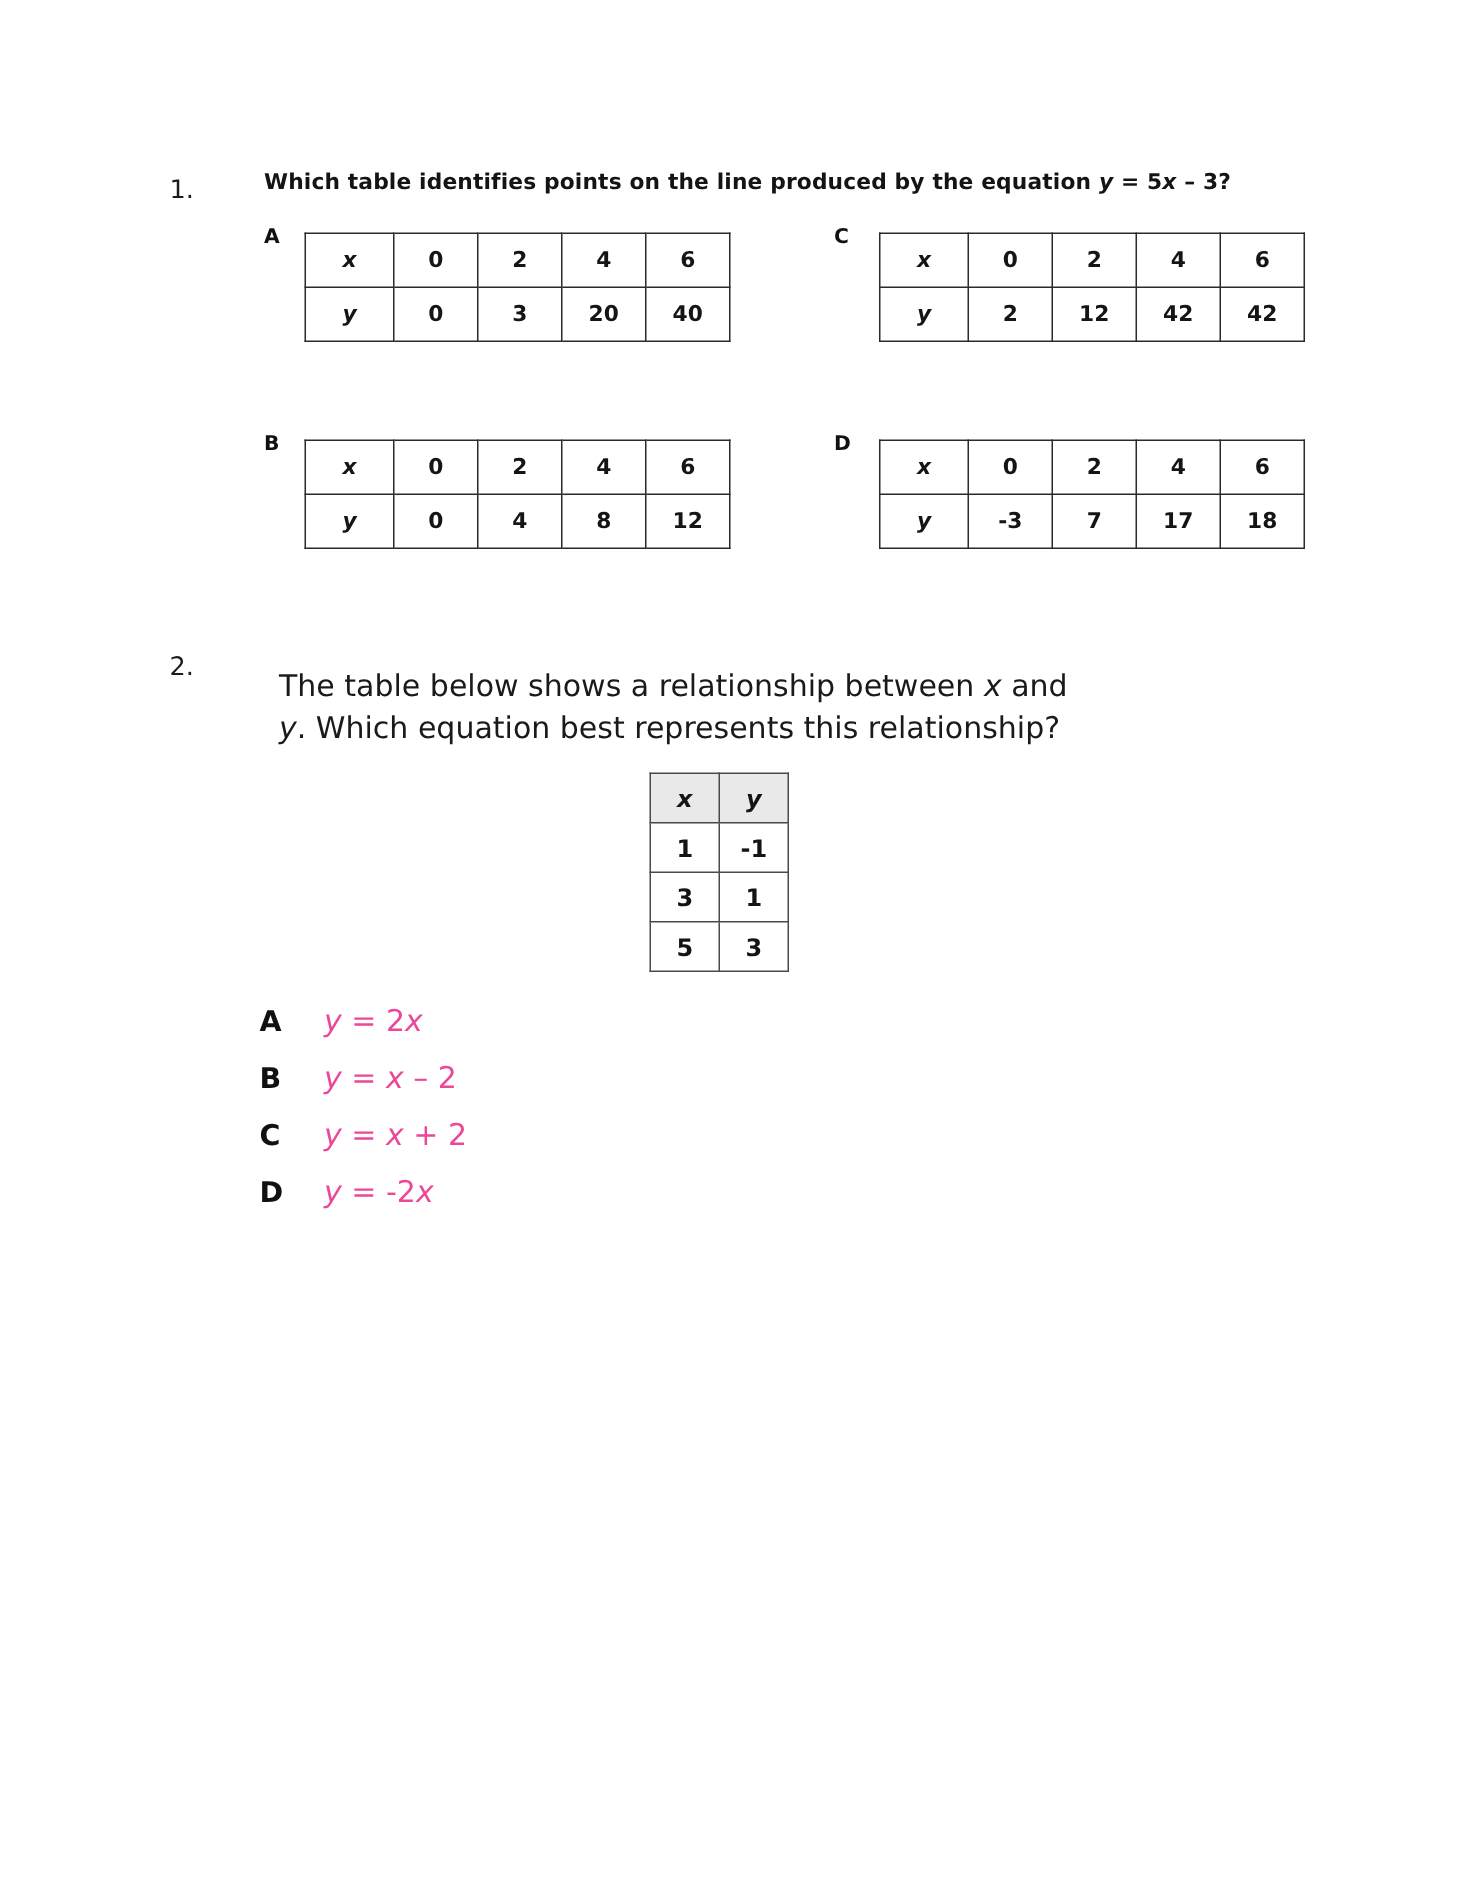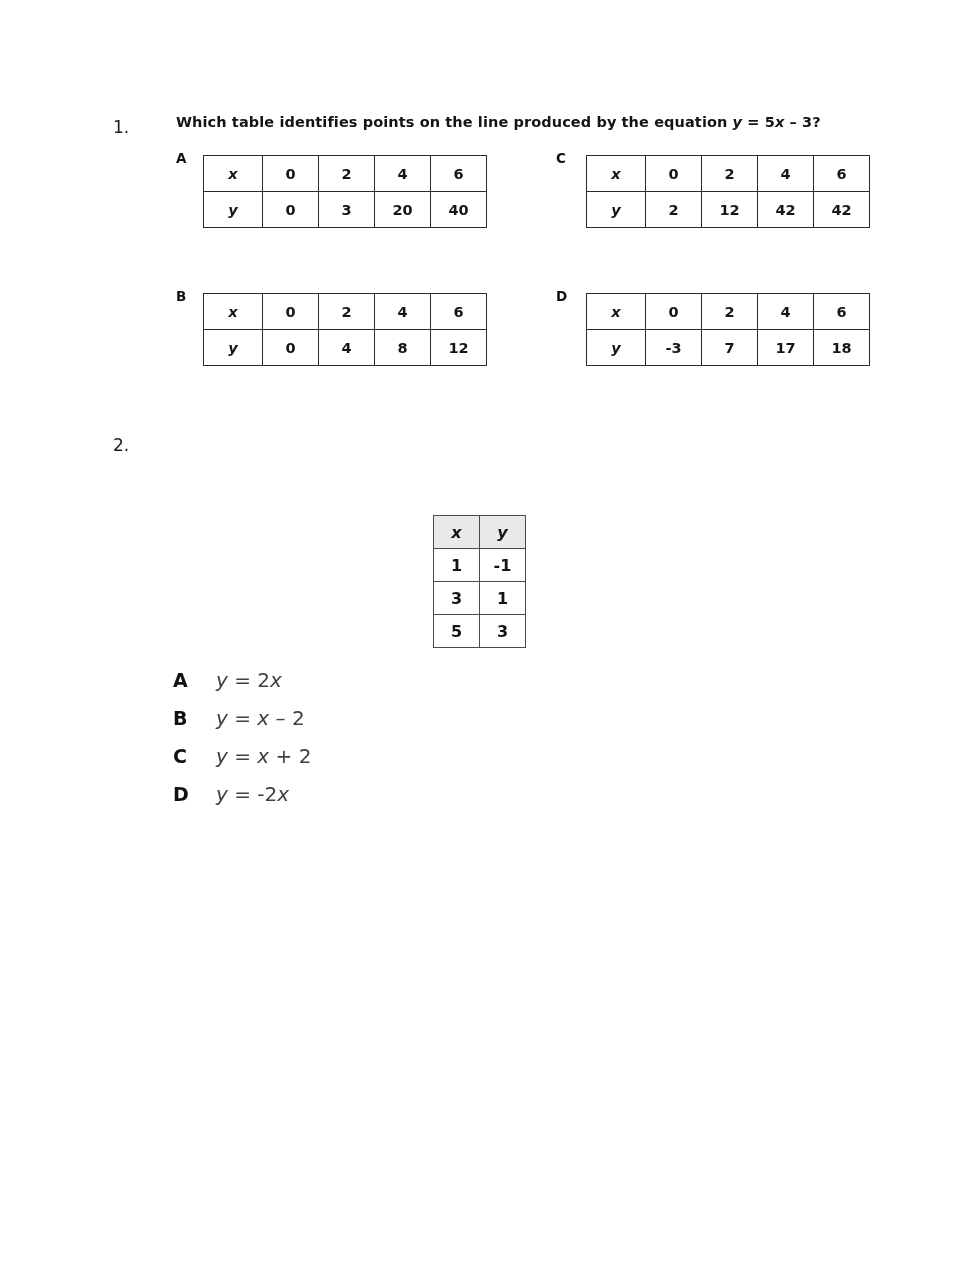--- a/index.html
+++ b/index.html
@@ -131,21 +131,21 @@
     height: 38px;
   }
   .q2-choice .ch-letter {
     width: 43px;
     font-size: 19px;
     font-weight: bold;
     color: #111;
   }
   .q2-choice .ch-text {
     font-size: 20px;
-    color: #404040;
+    color: #ec4899;
   }
   .q2-choice .ch-text .ital { font-style: italic; }
 </style>
 </head>
 <body>
 
 <div class="page">
 
   <div class="q1-number">1.</div>
 
@@ -226,20 +226,22 @@
       <td class="val">-3</td>
       <td class="val">7</td>
       <td class="val">17</td>
       <td class="val">18</td>
     </tr>
   </tbody>
     </table>
 
   <div class="q2-number">2.</div>
 
+  <div class="q2-stem"><span>The table below shows a relationship between </span><span class="ital">x</span><span> and</span>
+    <br><span class="ital">y</span><span>.  Which equation best represents this relationship?</span></div>
 
   <table class="q2-table">
     <tbody>
         <tr>
       <th>x</th>
       <th>y</th>
     </tr>
     <tr>
       <td>1</td>
       <td>-1</td>

